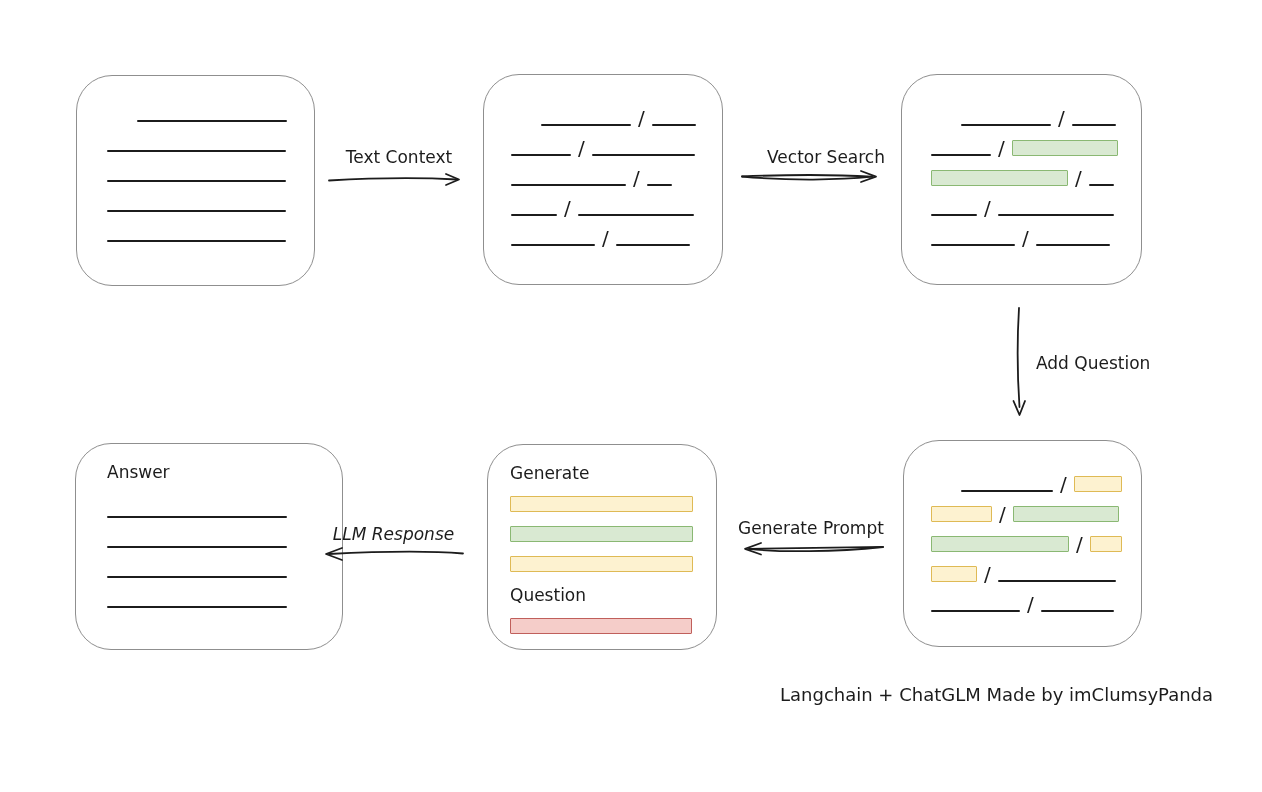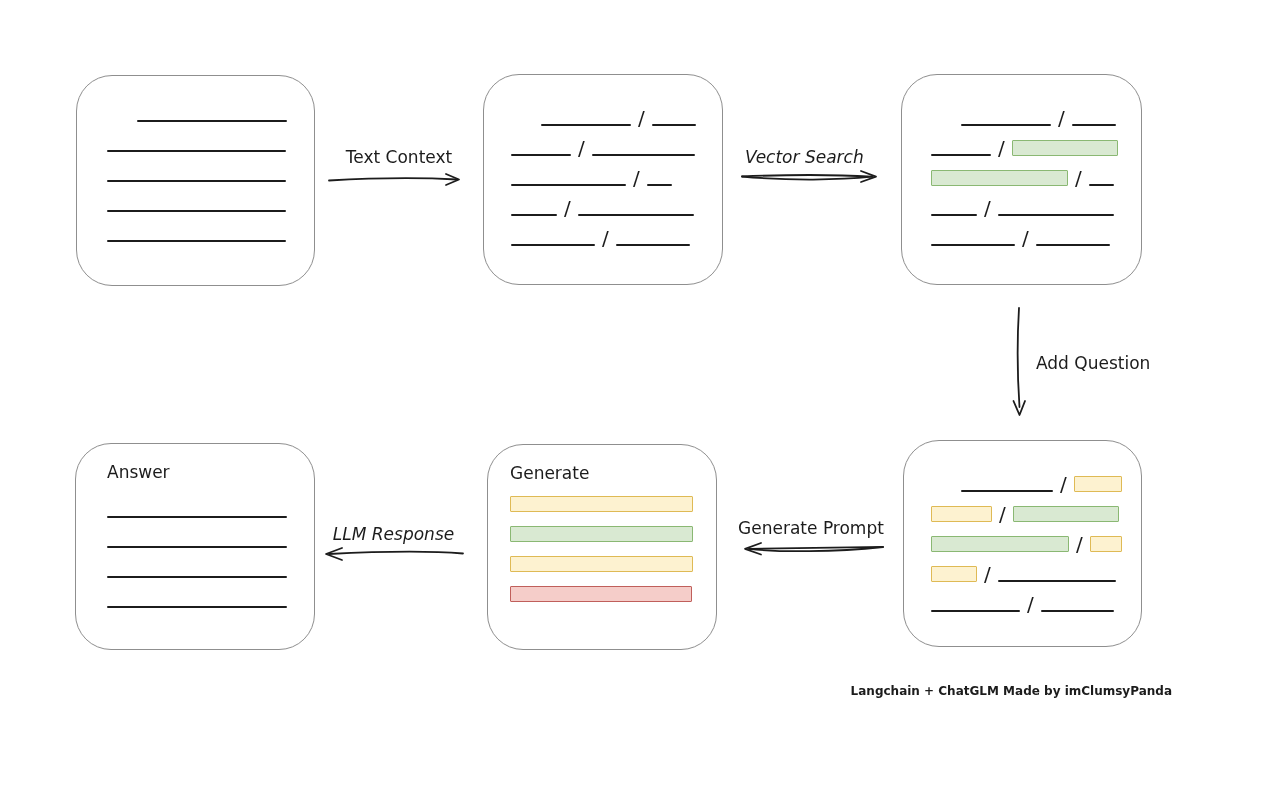--- a/index.html
+++ b/index.html
@@ -11,21 +11,21 @@
   .node {
     position:absolute; background:#fff;
     border:1.5px solid var(--box-border,#8f8f8f);
     border-radius:36px; box-sizing:border-box;
   }
   #node-source  { left:76px;  top:75px;  width:239px; height:211px; }
   #node-split   { left:483px; top:74px;  width:240px; height:211px; }
   #node-vector  { left:901px; top:74px;  width:241px; height:211px; }
   #node-context { left:903px; top:440px; width:239px; height:207px; }
   #node-prompt  { left:487px; top:444px; width:230px; height:206px; }
-  #node-answer  { left:75px;  top:443px; width:240px; height:207px; }
+  #node-answer  { left:75px;  top:443px; width:268px; height:207px; }
 
   .node-content { position:absolute; inset:0; box-sizing:border-box; }
   #node-source  .node-content { padding:16px 0 0 30px; }
   #node-split   .node-content { padding:21px 0 0 27px; }
   #node-vector  .node-content { padding:21px 0 0 29px; }
   #node-context .node-content { padding:21px 0 0 27px; }
   #node-prompt  .node-content { padding:20px 0 0 22px; }
   #node-answer  .node-content { padding:20px 0 0 31px; }
 
   .row { height:30px; display:flex; align-items:flex-end; gap:7px; }
@@ -35,39 +35,39 @@
 
   .seg-line { display:inline-block; height:0; border-bottom:2px solid var(--line,#1c1c1c); border-radius:2px; }
   .slash { font-size:20px; line-height:0.82; font-weight:500; color:var(--line,#1c1c1c); }
   .chip { display:inline-block; height:16px; border:1.5px solid; border-radius:1px; box-sizing:border-box; }
   .row-title { font-size:17px; line-height:1; color:var(--line,#1c1c1c); }
 
   .arrow-label {
     position:absolute; font-size:17px; color:#1c1c1c; white-space:nowrap;
   }
   #label-text-splitter   { left:333px; top:147px; width:132px; text-align:center; }
-  #label-vector-search   { left:745px; top:147px; width:140px; text-align:left;font-style:italic; }
+  #label-vector-search   { left:745px; top:147px; width:140px; text-align:right; }
   #label-add-context     { left:1036px; top:353px; }
   #label-generate-prompt { left:735px; top:518px; width:152px; text-align:center; }
   #label-llm-response    { left:325px; top:524px; width:137px; text-align:center;font-style:italic; }
 
   .arrow-svg { position:absolute; overflow:visible; }
   #arrow-text-splitter   { left:327px; top:170px; }
   #arrow-vector-search   { left:740px; top:168px; }
   #arrow-add-context     { left:1011px; top:306px; }
   #arrow-generate-prompt { left:735px; top:539px; }
   #arrow-llm-response    { left:317px; top:544px; }
   .arrow-svg path, .arrow-svg polyline {
     fill:none; stroke:var(--line,#1c1c1c); stroke-width:1.8;
     stroke-linecap:round; stroke-linejoin:round;
   }
 
   #caption {
     position:absolute; left:780px; top:684px; width:392px;
-    text-align:right; font-size:12px; color:#1c1c1c; white-space:nowrap;font-weight:bold;
+    text-align:right; font-size:18px; color:#1c1c1c; white-space:nowrap;
   }
 </style>
 </head>
 <body>
 
 <div id="canvas" style="--line: #1c1c1c; --box-border: #8f8f8f;">
 
   <div class="node" id="node-source">
     <div class="node-content">
         <div class="row" style="padding-left: 30px;">
@@ -184,20 +184,23 @@
           <span class="row-title">Generate</span>
         </div>
         <div class="row center">
           <span class="chip" style="width: 183px; background: rgb(253, 242, 208); border-color: rgb(223, 186, 85);"></span>
         </div>
         <div class="row center">
           <span class="chip" style="width: 183px; background: rgb(217, 233, 210); border-color: rgb(138, 184, 115);"></span>
         </div>
         <div class="row center">
           <span class="chip" style="width: 183px; background: rgb(253, 242, 208); border-color: rgb(223, 186, 85);"></span>
+        </div>
+        <div class="row title-row mt8">
+          <span class="row-title">Question</span>
         </div>
         <div class="row center">
           <span class="chip" style="width: 182px; background: rgb(245, 205, 201); border-color: rgb(192, 95, 91);"></span>
         </div>
       </div>
   </div>
 
   <div class="node" id="node-answer">
     <div class="node-content">
         <div class="row title-row">

